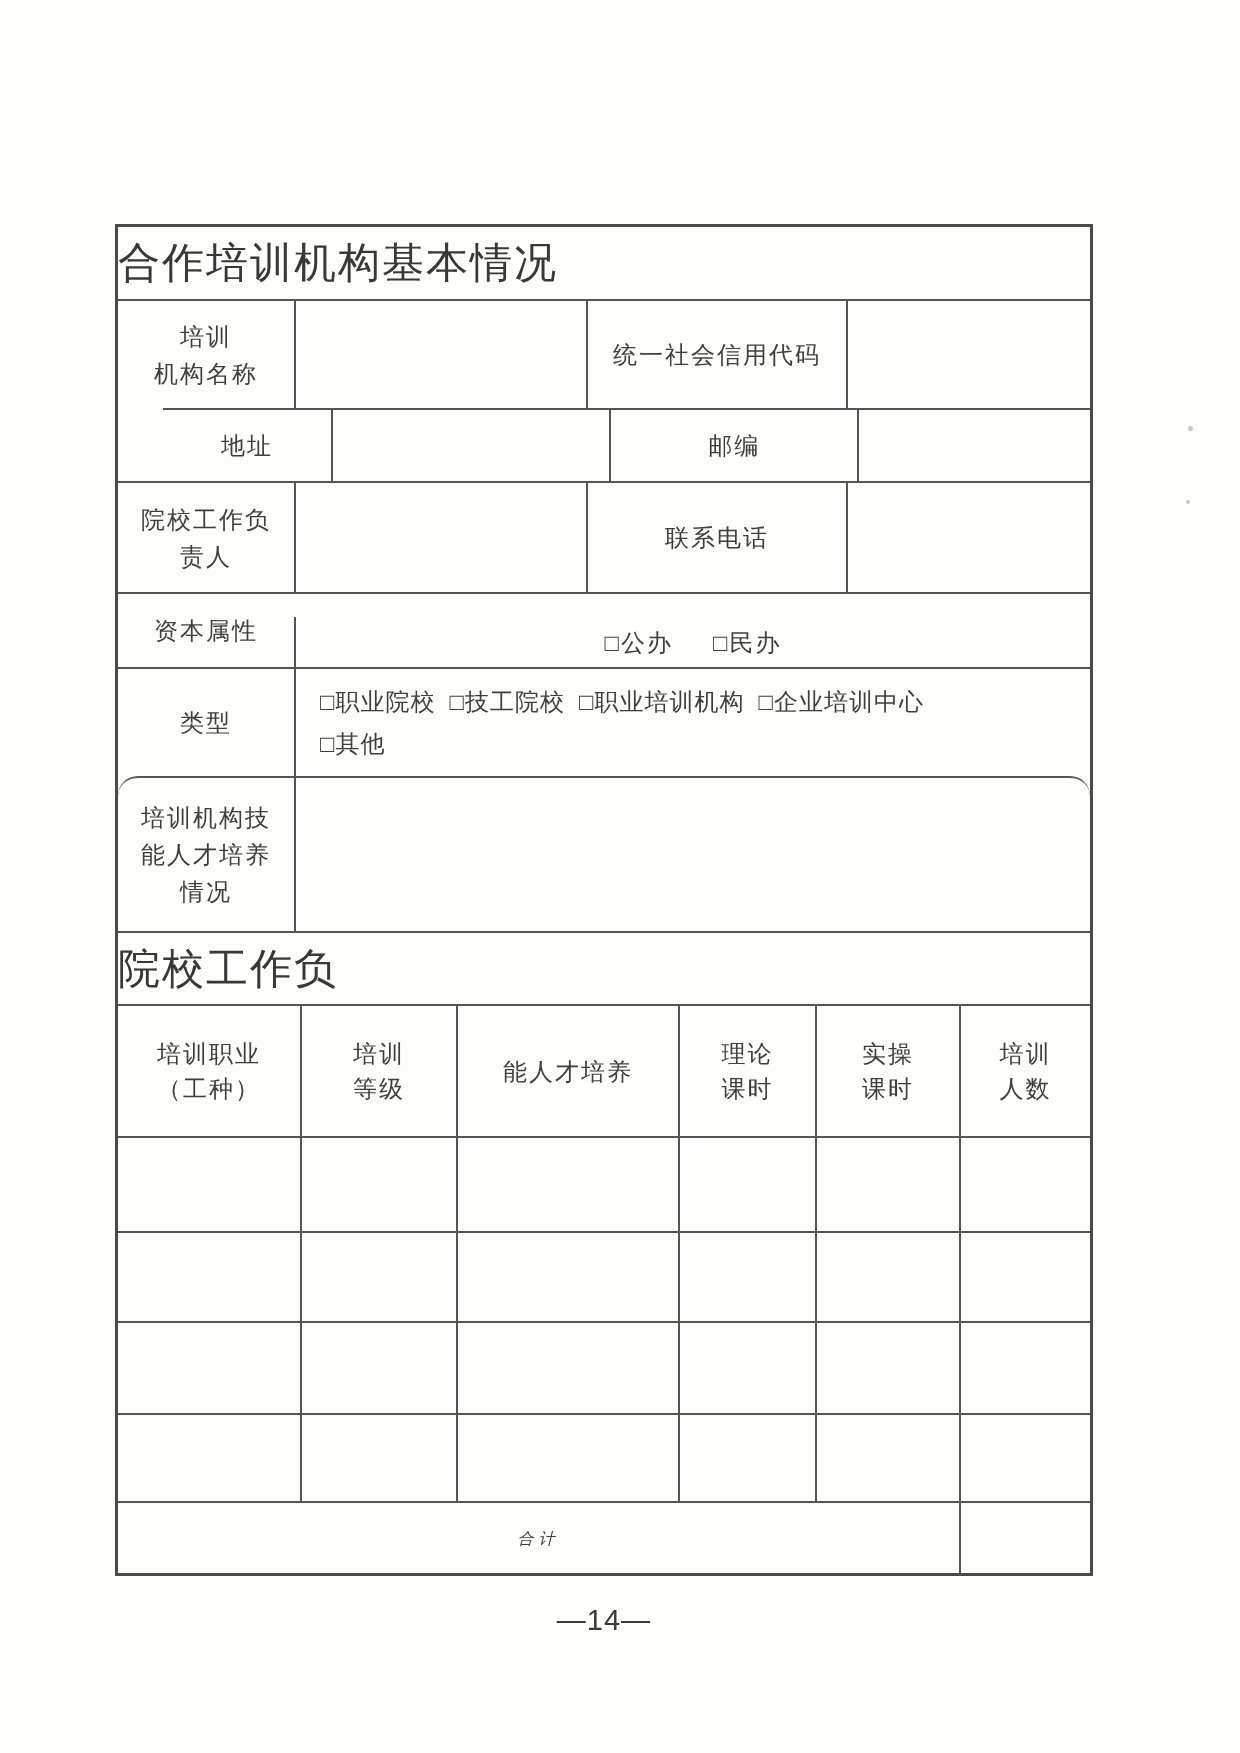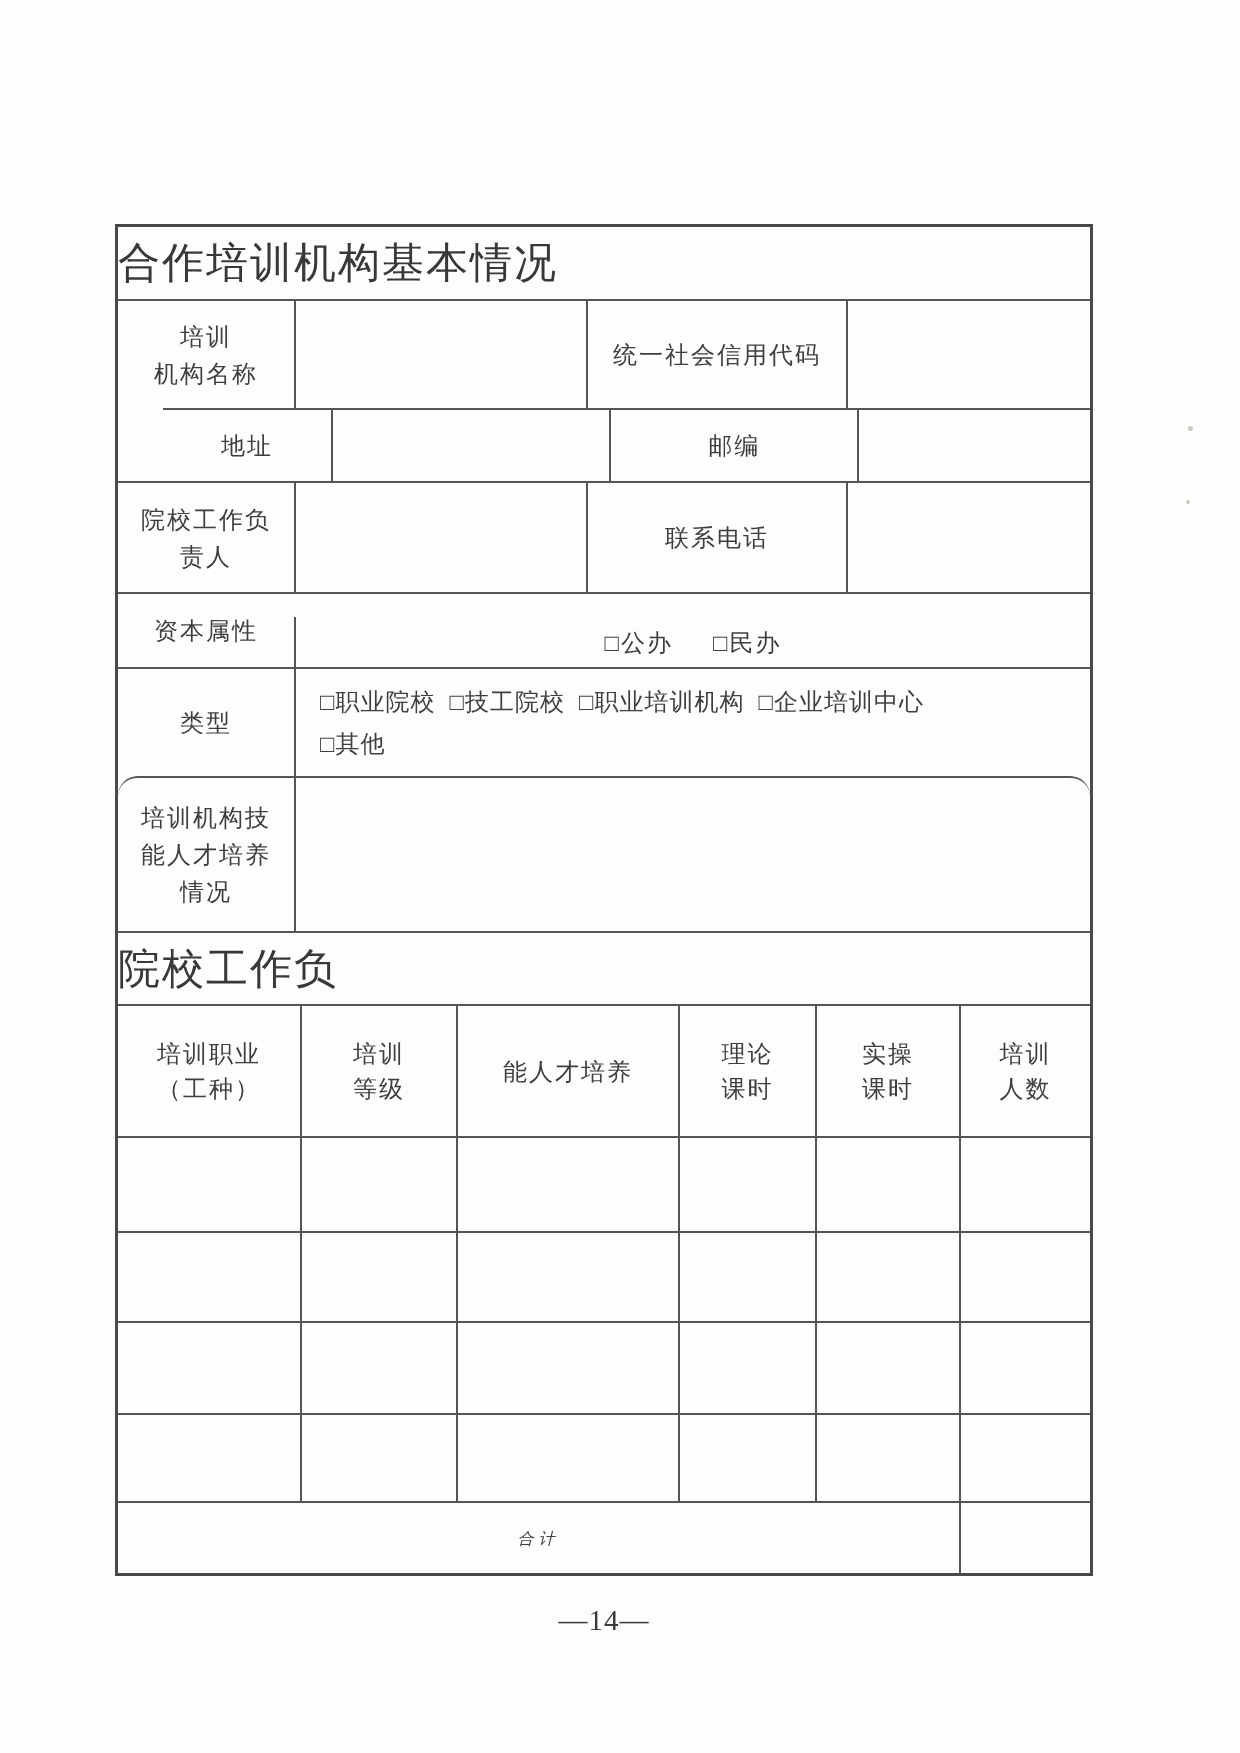--- a/index.html
+++ b/index.html
@@ -39,21 +39,21 @@
   }
   .opt-line{display:flex;gap:14px;}
   
   .pc1{width:182px;} .pc2{width:156px;} .pc3{width:222px;}
   .pc4{width:137px;} .pc5{width:144px;} .pc6{width:131px;}
   .total-span{width:841px;}
   .hdr .cell{line-height:35px;}
   .total-row .cell{font-size:16px;letter-spacing:5px;font-style:italic;}
   .page-number{
     position:absolute;left:115px;top:1604px;width:978px;
-    text-align:center;font-family:Liberation Serif, serif;
+    text-align:center;font-family:Liberation Sans, sans-serif;
     font-size:29px;color:#3a3a3a;letter-spacing:1px;
   }
   .speck{position:absolute;border-radius:50%;background:#c9c9c5;}
   .speck.s1{left:1188px;top:426px;width:5px;height:5px;}
   .speck.s2{left:1186px;top:500px;width:4px;height:4px;}
 </style>
 </head>
 <body>
 
 <div class="form-table">

